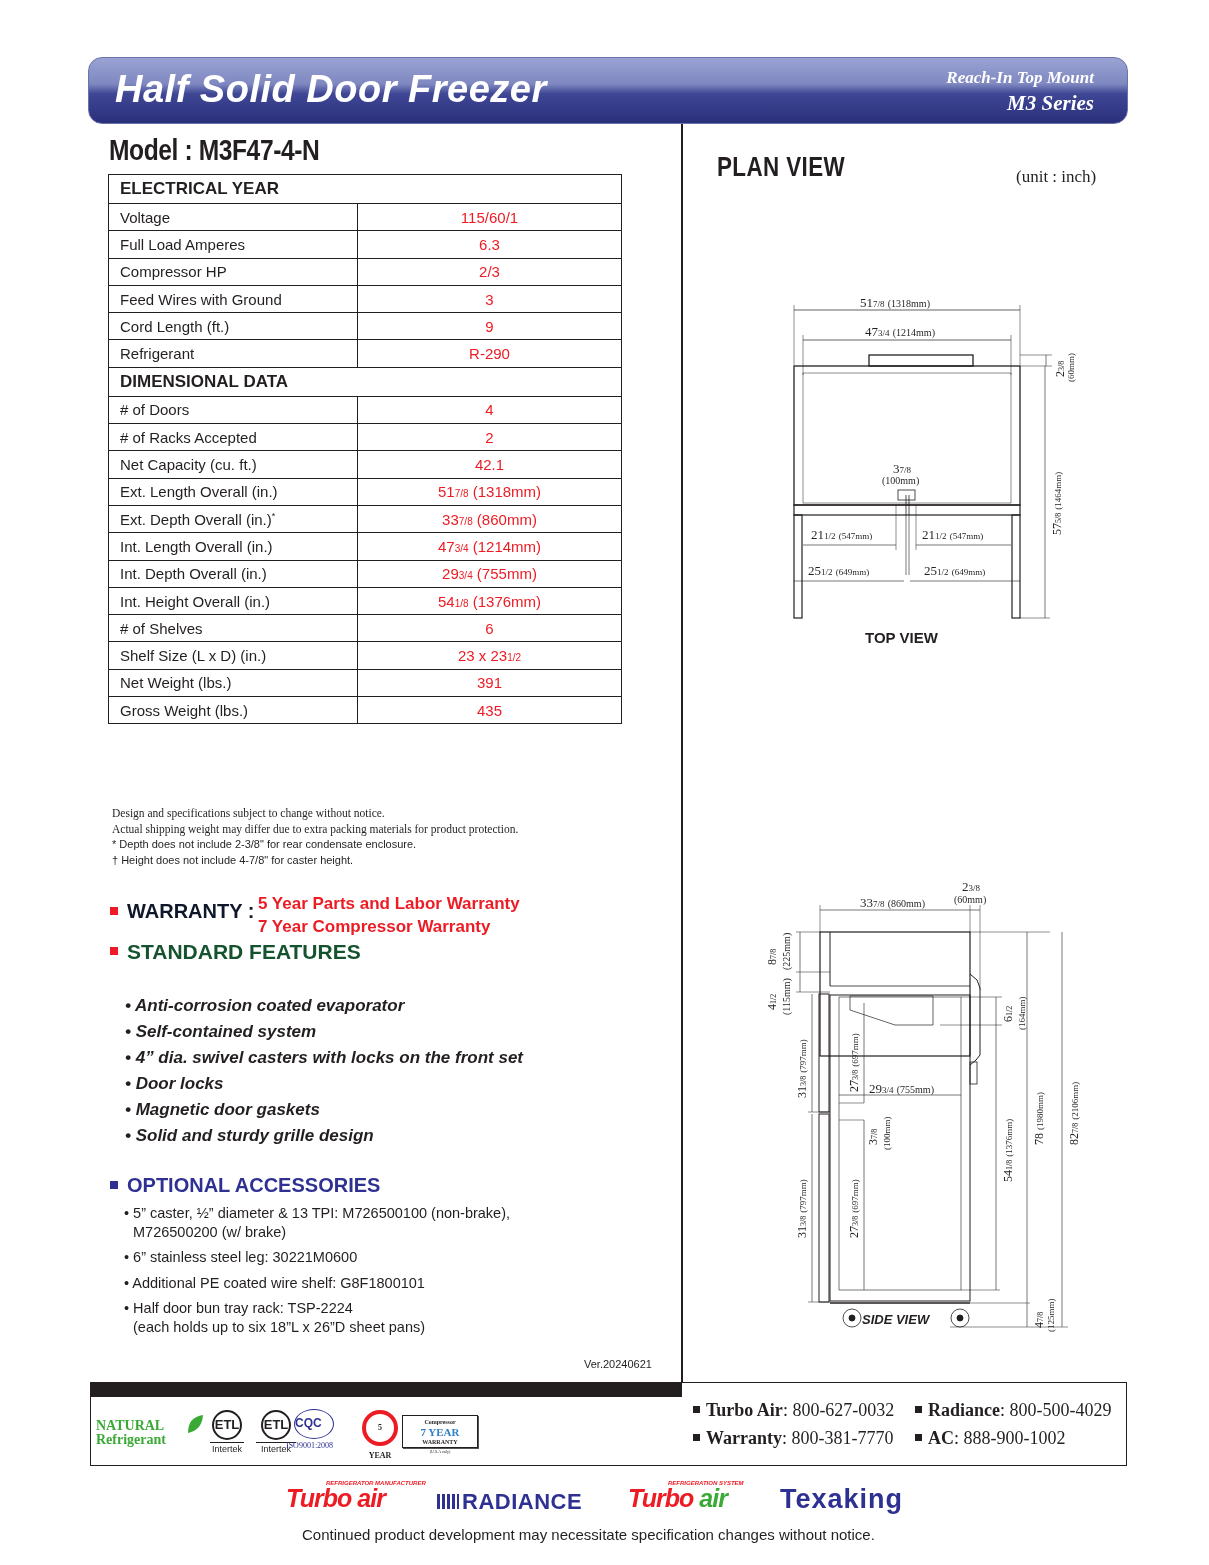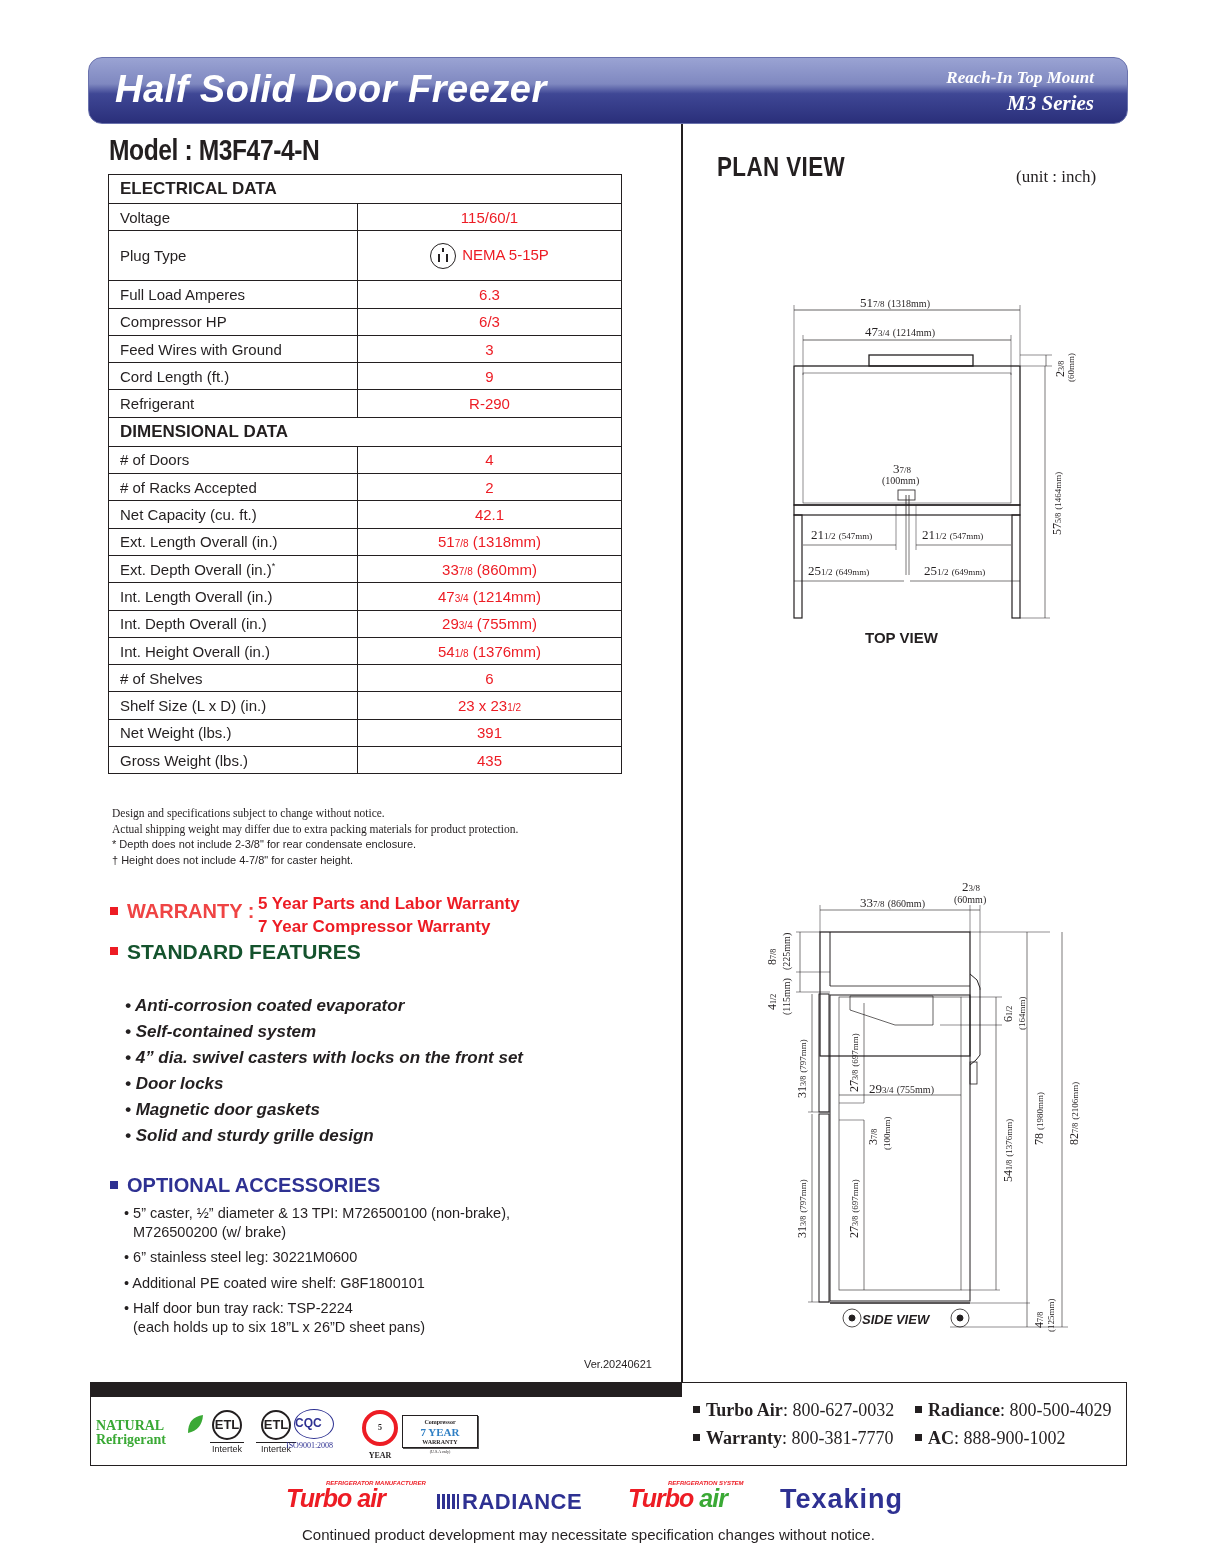--- a/index.html
+++ b/index.html
@@ -19,21 +19,21 @@
   table.spec td.v { text-align: center; color: #ed1c24; width: 264px; }
   table.spec td.sec { font-weight: bold; font-size: 17px; height: 29px; }
   table.spec tr.plug td { height: 50px; }
   sub.fr, span.fr { font-size: 10px; vertical-align: baseline; }
   .plug-icon { display: inline-block; width: 26px; height: 26px; border: 1.5px solid #231f20; border-radius: 50%; vertical-align: middle; position: relative; margin-right: 6px; }
   .plug-icon i { position: absolute; background: #231f20; width: 2px; height: 8px; top: 10px; }
   .plug-icon i.a { left: 7px; } .plug-icon i.b { right: 7px; }
   .plug-icon i.c { left: 11px; top: 4px; width: 2px; height: 4px; }
   .notes { left: 112px; top: 806px; font-size: 11.5px; line-height: 15.5px; }
   .notes .serif { font-family: "Liberation Serif", serif; }
-  .warranty-label { left: 110px; top: 900px; font-size: 20px; font-weight: bold; color: #ef4444; }
+  .warranty-label { left: 110px; top: 900px; font-size: 20px; font-weight: bold; color: #0f172a; }
   .warranty-lines { left: 258px; top: 892px; font-size: 17px; font-weight: bold; color: #ed1c24; line-height: 23px; }
   .sq { display: inline-block; width: 8px; height: 8px; margin-right: 9px; vertical-align: middle; position: relative; top: -2px; }
   .sec-title { left: 110px; font-size: 21px; font-weight: bold; }
   .features { left: 125px; top: 993px; font-size: 17px; font-weight: bold; font-style: italic; line-height: 26px; }
   .accessories { left: 124px; top: 1204px; font-size: 14.5px; line-height: 18.5px; }
   .accessories .item { margin-bottom: 7px; }
   .version { left: 584px; top: 1358px; font-size: 11px; }
   .plan-title { left: 717px; top: 151px; font-size: 28px; font-weight: bold; transform: scaleX(0.8); transform-origin: left; letter-spacing: 0.5px; }
   .unit { left: 1016px; top: 167px; font-family: "Liberation Serif", serif; font-size: 17px; }
   svg text { font-family: "Liberation Serif", serif; fill: #231f20; }
@@ -53,37 +53,33 @@
 <div class="abs header-title">Half Solid Door Freezer</div>
 <div class="abs header-sub l1">Reach-In Top Mount</div>
 <div class="abs header-sub l2">M3 Series</div>
 <div class="abs vline"></div>
 
 <div class="abs model">Model : M3F47-4-N</div>
 
 <table class="spec">
   <tbody>
       <tr>
-        <td colspan="2" class="sec">ELECTRICAL DATA</td>
+        <td colspan="2" class="sec">ELECTRICAL YEAR</td>
       </tr>
   <tr>
         <td>Voltage</td>
         <td class="v">115/60/1</td>
       </tr>
-  <tr class="plug">
-        <td>Plug Type</td>
-    <td class="v"><span class="plug-icon"><i class="a"></i><i class="b"></i><i class="c"></i></span><span>NEMA 5-15P</span></td>
-      </tr>
   <tr>
         <td>Full Load Amperes</td>
         <td class="v">6.3</td>
       </tr>
   <tr>
         <td>Compressor HP</td>
-        <td class="v">6/3</td>
+        <td class="v">2/3</td>
       </tr>
   <tr>
         <td>Feed Wires with Ground</td>
         <td class="v">3</td>
       </tr>
   <tr>
         <td>Cord Length (ft.)</td>
         <td class="v">9</td>
       </tr>
   <tr>

